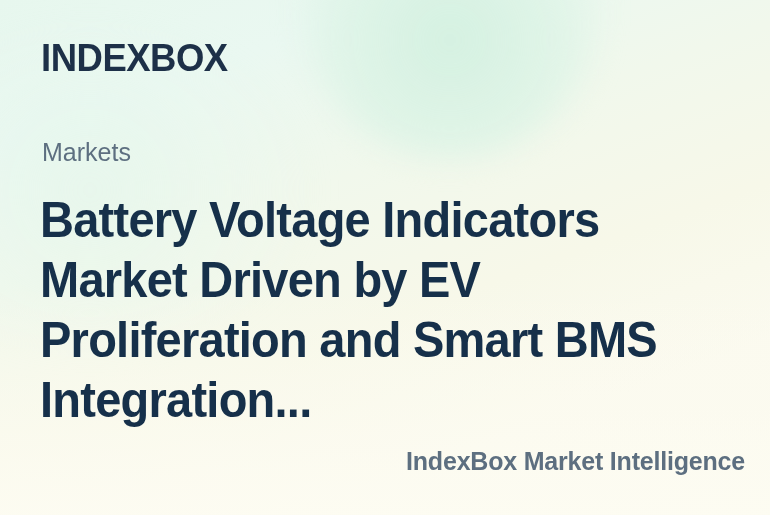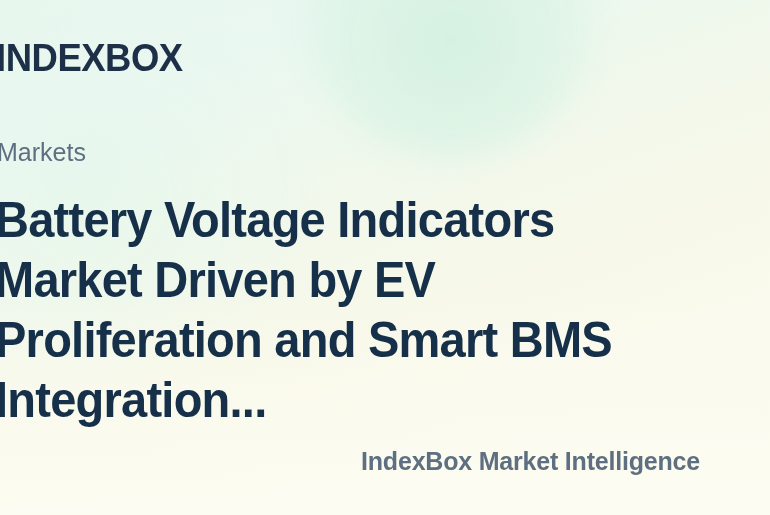--- a/index.html
+++ b/index.html
@@ -69,20 +69,21 @@
         rgba(252,251,240,0) 0%,
         rgba(252,251,240,0.55) 55%,
         rgba(253,252,242,0.9) 100%);
     pointer-events: none;
   }
 
   #content {
     position: relative;
     width: 694px;
     height: 515px;
+    margin-left: 45px;
   }
 
   
   #logo {
     position: absolute;
     left: -4px;
     top: 36px;
     font-family: "Liberation Sans", sans-serif;
     font-weight: bold;
     font-size: 38px;

